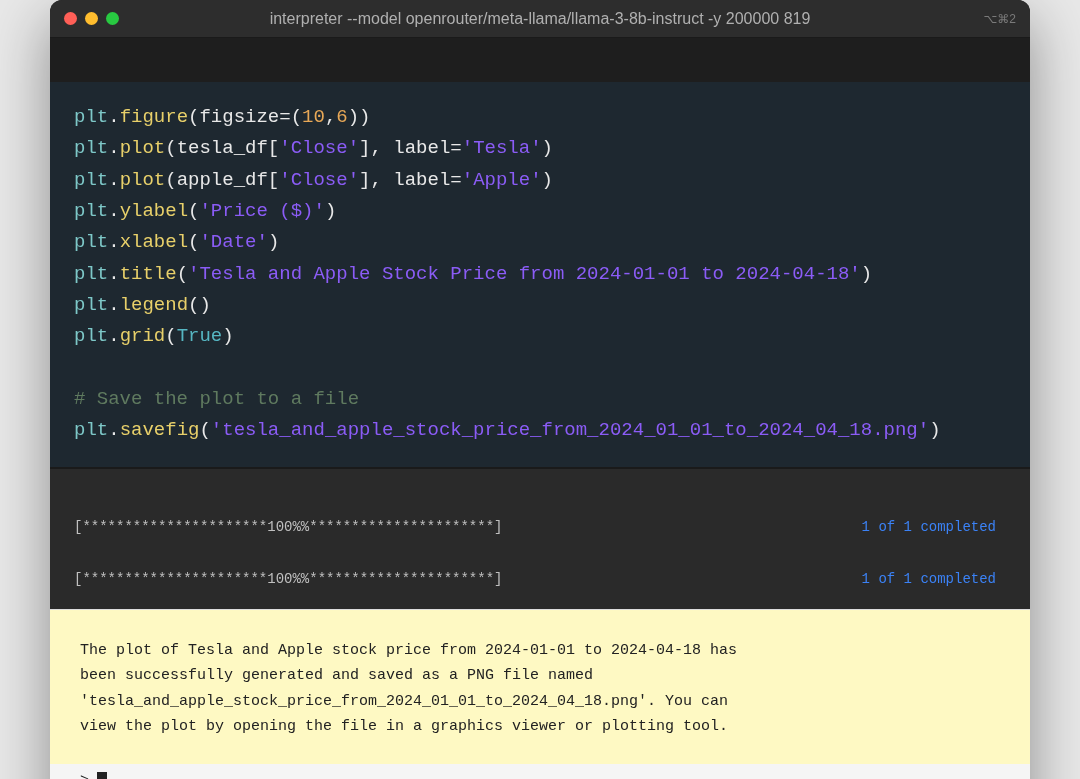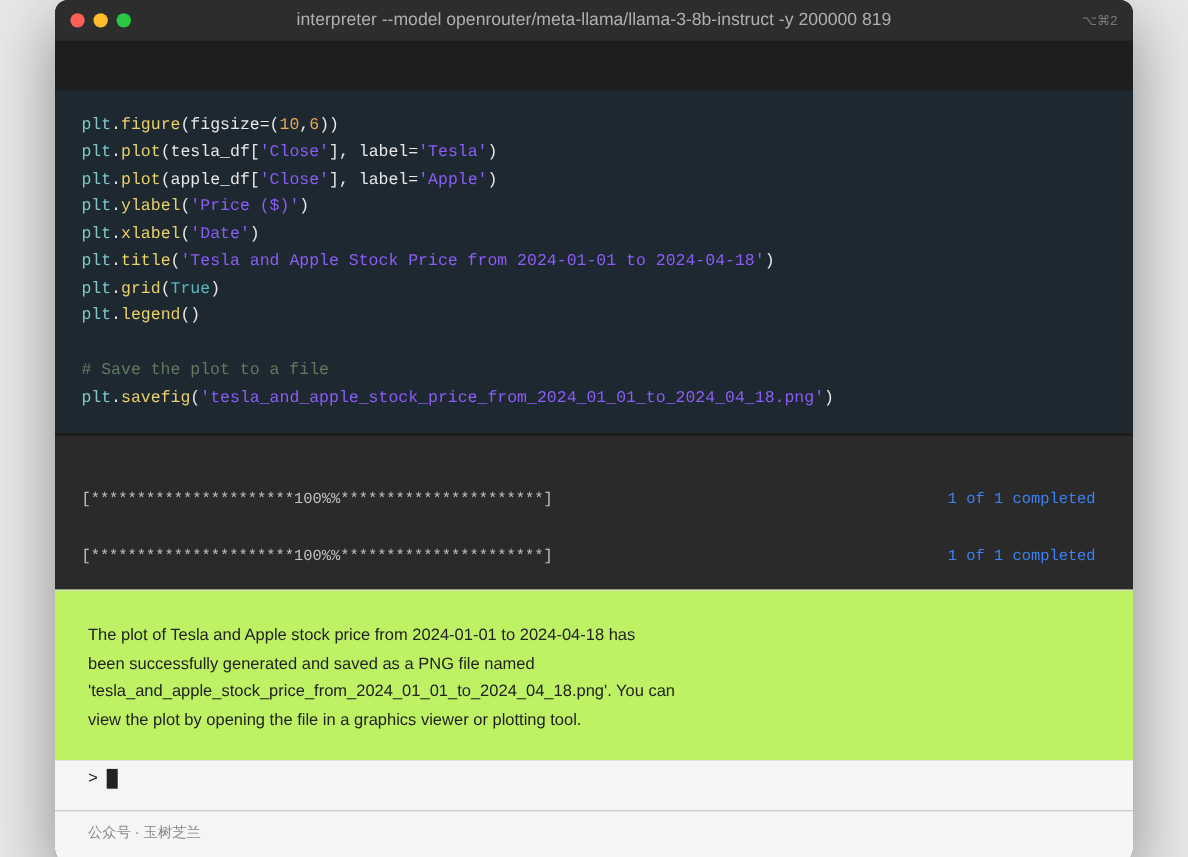--- a/index.html
+++ b/index.html
@@ -60,39 +60,39 @@
       position: absolute;
       right: 14px;
       color: #7a7a7a;
       font-size: 12px;
     }
 
     .code-section {
       background: #1e2830;
       padding: 20px 24px;
       font-family: 'Menlo', 'Monaco', 'Courier New', monospace;
-      font-size: 15px;
+      font-size: 19px;
       line-height: 1.65;
       margin-top: 44px;
     }
 
     .output-section {
       background: #2a2a2a;
       padding: 18px 24px;
       font-family: 'Menlo', 'Monaco', 'Courier New', monospace;
       font-size: 14px;
       line-height: 1.65;
       color: #d0d0d0;
       border-top: 2px solid #1a1a1a;
     }
 
     .text-section {
-      background: #bef264;
+      background: #fef9c3;
       padding: 28px 30px 24px 30px;
-      font-family: Liberation Sans, sans-serif;
+      font-family: Liberation Mono, monospace;
       font-size: 15px;
       line-height: 1.7;
       color: #222;
       border-top: 1px solid #ddd;
     }
 
     .prompt-section {
       background: #f5f5f5;
       padding: 8px 30px 20px 30px;
       font-family: 'Menlo', 'Monaco', 'Courier New', monospace;
@@ -166,22 +166,22 @@
     <span class="titlebar-shortcut">⌥⌘2</span>
   </div>
 
   <div class="code-section">
     <span class="code-line"><span class="c-cyan">plt</span><span class="c-white">.</span><span class="c-yellow">figure</span><span class="c-white">(</span><span class="c-white">figsize</span><span class="c-white">=</span><span class="c-white">(</span><span class="c-orange">10</span><span class="c-white">,</span><span class="c-orange">6</span><span class="c-white">))</span></span>
     <span class="code-line"><span class="c-cyan">plt</span><span class="c-white">.</span><span class="c-yellow">plot</span><span class="c-white">(</span><span class="c-white">tesla_df</span><span class="c-white">[</span><span class="c-green">'Close'</span><span class="c-white">],</span> <span class="c-white">label</span><span class="c-white">=</span><span class="c-green">'Tesla'</span><span class="c-white">)</span></span>
     <span class="code-line"><span class="c-cyan">plt</span><span class="c-white">.</span><span class="c-yellow">plot</span><span class="c-white">(</span><span class="c-white">apple_df</span><span class="c-white">[</span><span class="c-green">'Close'</span><span class="c-white">],</span> <span class="c-white">label</span><span class="c-white">=</span><span class="c-green">'Apple'</span><span class="c-white">)</span></span>
     <span class="code-line"><span class="c-cyan">plt</span><span class="c-white">.</span><span class="c-yellow">ylabel</span><span class="c-white">(</span><span class="c-green">'Price ($)'</span><span class="c-white">)</span></span>
     <span class="code-line"><span class="c-cyan">plt</span><span class="c-white">.</span><span class="c-yellow">xlabel</span><span class="c-white">(</span><span class="c-green">'Date'</span><span class="c-white">)</span></span>
     <span class="code-line"><span class="c-cyan">plt</span><span class="c-white">.</span><span class="c-yellow">title</span><span class="c-white">(</span><span class="c-green">'Tesla and Apple Stock Price from 2024-01-01 to 2024-04-18'</span><span class="c-white">)</span></span>
+    <span class="code-line"><span class="c-cyan">plt</span><span class="c-white">.</span><span class="c-yellow">legend</span><span class="c-white">()</span></span>
     <span class="code-line"><span class="c-cyan">plt</span><span class="c-white">.</span><span class="c-yellow">grid</span><span class="c-white">(</span><span class="c-true">True</span><span class="c-white">)</span></span>
-    <span class="code-line"><span class="c-cyan">plt</span><span class="c-white">.</span><span class="c-yellow">legend</span><span class="c-white">()</span></span>
     <span class="code-line">&nbsp;</span>
     <span class="code-line"><span class="c-comment"># Save the plot to a file</span></span>
     <span class="code-line"><span class="c-cyan">plt</span><span class="c-white">.</span><span class="c-yellow">savefig</span><span class="c-white">(</span><span class="c-green">'tesla_and_apple_stock_price_from_2024_01_01_to_2024_04_18.png'</span><span class="c-white">)</span></span>
   </div>
 
   <div class="output-section">
     <div class="output-line">
       <span class="output-bar">[**********************100%%**********************]</span>
       <span class="output-status">1 of 1 completed</span>
     </div>

